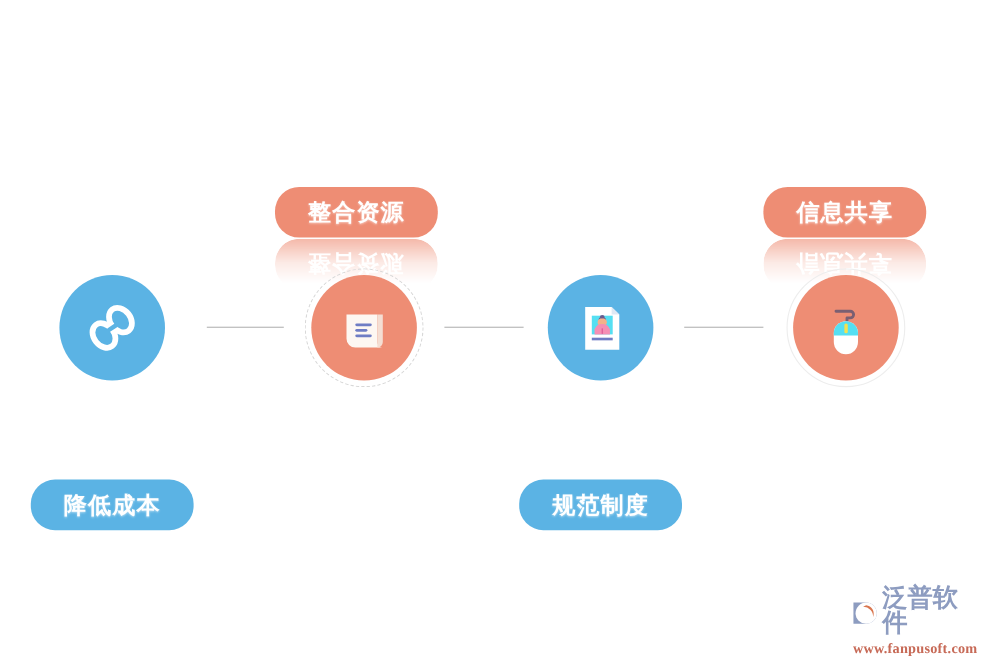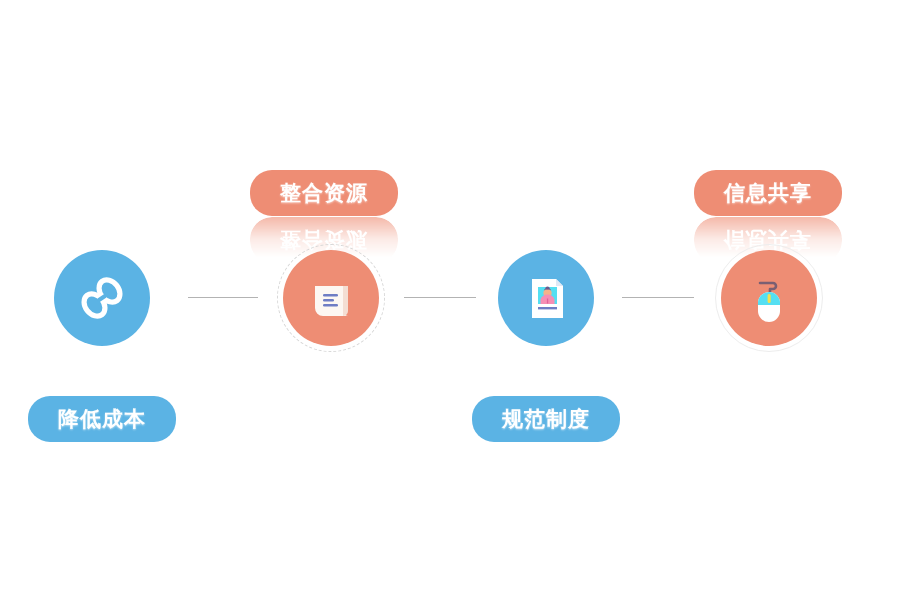--- a/index.html
+++ b/index.html
@@ -82,21 +82,21 @@
     display: flex;
     align-items: center;
     justify-content: center;
     color: #ffffff;
     font-size: 21px;
     font-weight: bold;
     letter-spacing: 1px;
     white-space: nowrap;
     text-shadow: 0 1px 2px rgba(255,255,255,0.55);
   }
-  .badge.blue   { background: #5bb3e4; }
+  .badge.blue   { background: #5bb3e4; margin-top: 40px; }
   .badge.orange { background: #ee8d74; }
 
   .badge-1 { left: 28px;  top: 396px; width: 148px; height: 46px; }
   .badge-2 { left: 250px; top: 170px; width: 148px; height: 46px; }
   .badge-3 { left: 472px; top: 396px; width: 148px; height: 46px; text-align: center; }
   .badge-4 { left: 694px; top: 170px; width: 148px; height: 46px; }
 
   
   .reflection {
     position: absolute;
@@ -229,14 +229,26 @@
         <path d="M16 32 a11 11 0 0 1 22 0 v8 a11 11 0 0 1 -22 0 Z" fill="#ffffff"></path>
         <path d="M16 32 a11 11 0 0 1 22 0 v2 H16 Z" fill="#55dff2"></path>
         <rect x="25.6" y="23" width="3.1" height="9" rx="1.5" fill="#f5e14e"></rect>
       </svg>
     </div>
   </div>
   <div class="badge orange badge-4">
     <span>信息共享</span>
   </div>
 
+  <div class="logo">
+    <div class="logo-row">
+      <svg class="logo-mark" viewBox="0 0 28 28">
+        <path d="M4 5 h12 a10 10 0 0 1 0 20 H4 Z" fill="#8d9cc0"></path>
+        <path d="M16 5 a10 10 0 0 1 0 20 a7 7 0 0 1 0 -20 Z" fill="#ffffff"></path>
+        <path d="M16 7.5 a8 8 0 0 1 6.5 11 a9 9 0 0 0 -9.5 -9.5 Z" fill="#d9764f"></path>
+        <path d="M9 10 l5 0 l-5 8 Z" fill="#ffffff"></path>
+      </svg>
+      <div class="logo-name">泛普软件</div>
+    </div>
+    <div class="logo-url">www.fanpusoft.com</div>
+  </div>
 
 </div>
 
 </body></html>

